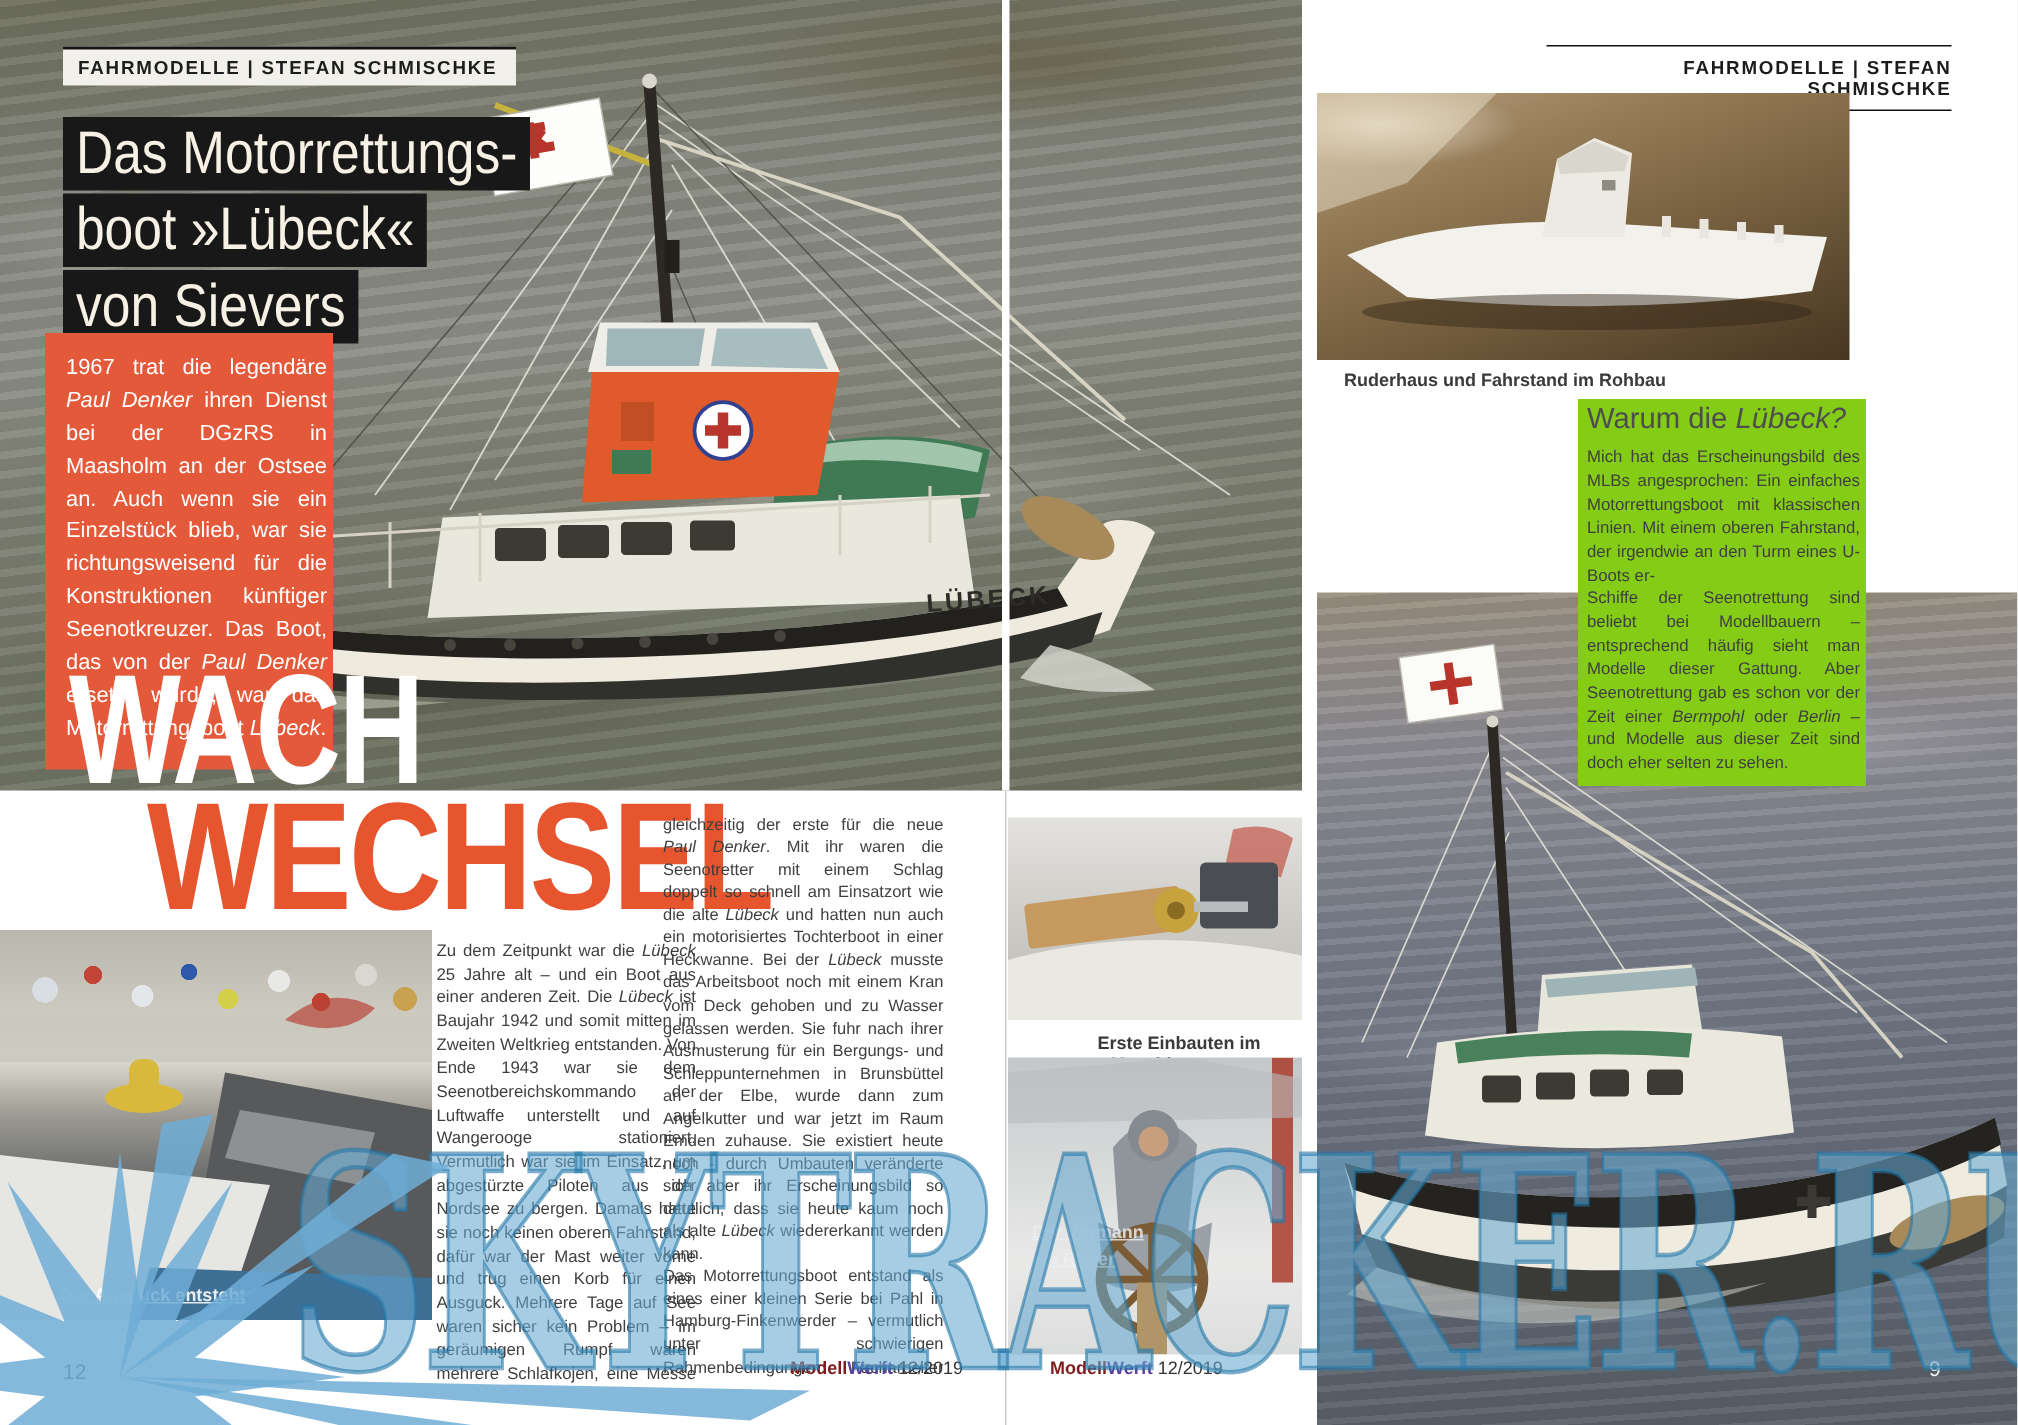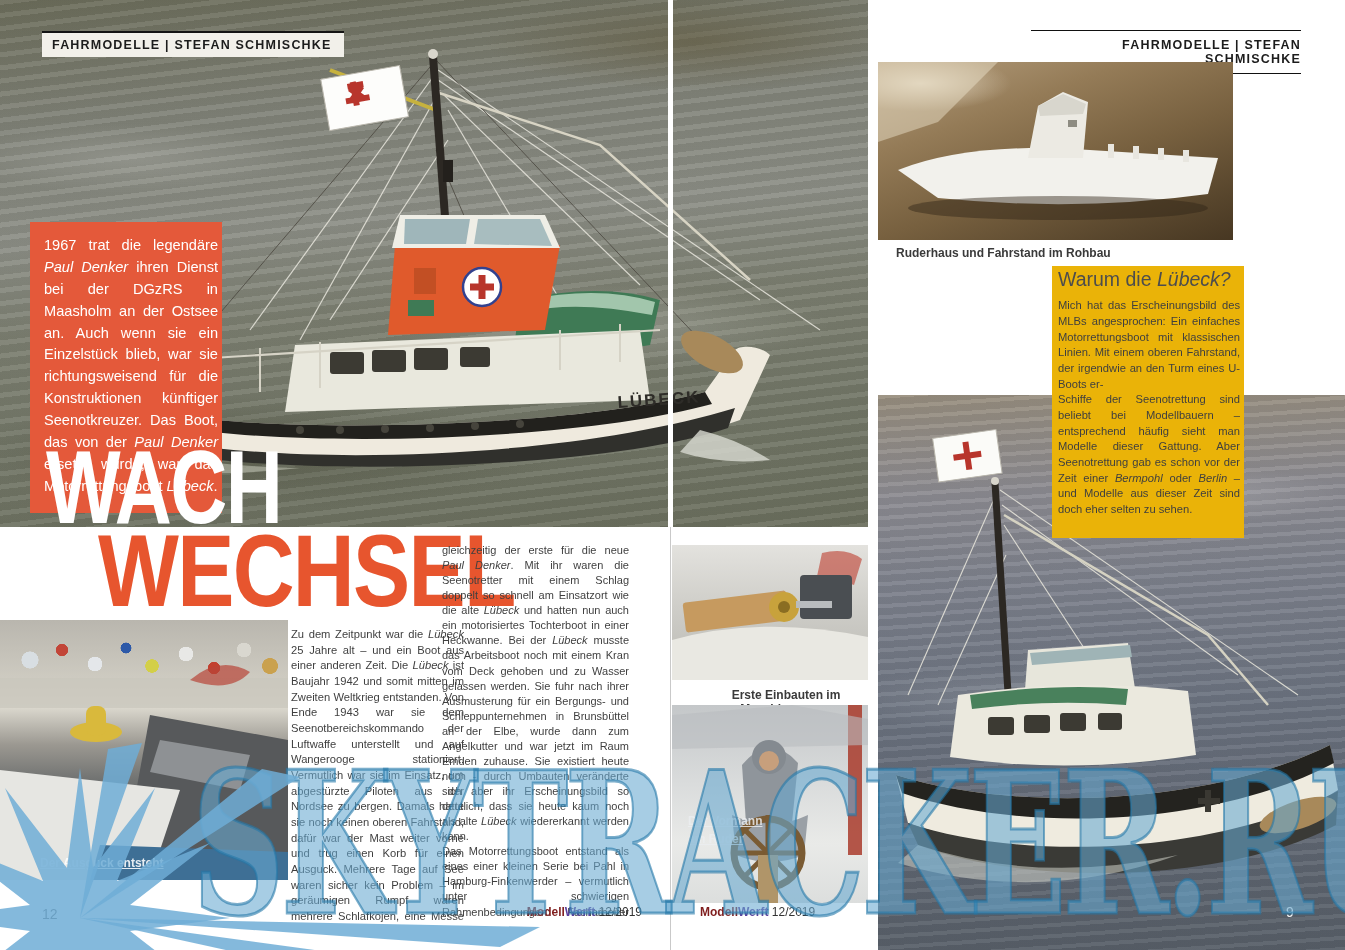--- a/index.html
+++ b/index.html
@@ -62,21 +62,21 @@
     font-size:14.6px;line-height:1.5;text-align:justify;box-sizing:border-box;}
   .hl{font-weight:bold;white-space:nowrap;transform-origin:left;letter-spacing:-2px;}
   #hl-wach{left:46px;top:446px;font-size:104px;line-height:82px;color:#ffffff;transform:scaleX(.76);}
   #hl-wechsel{left:98px;top:530px;font-size:102px;line-height:82px;color:#e7552e;transform:scaleX(.84);}
 
   .body-text{font-size:11.2px;line-height:1.4;text-align:justify;color:#3f3f3f;overflow:hidden;}
   .body-text p{margin:0;}
   #col1{left:291px;top:627px;width:173px;height:295px;}
   #col2{left:442px;top:543px;width:187px;height:376px;font-size:11px;line-height:1.37;}
   #colA{left:880px;top:274px;width:172px;height:130px;}
-  #colB{left:1052px;top:266px;width:192px;background:#eab308;padding:2px 4px 20px 6px;z-index:5;box-sizing:border-box;}
+  #colB{left:1052px;top:266px;width:192px;background:#84cc16;padding:2px 4px 6px 6px;z-index:5;box-sizing:border-box;}
   .section-heading{font-size:19.5px;font-weight:normal;color:#4d4d4d;margin:0 0 8px 0;line-height:1.15;}
 
   .caption{font-size:12px;font-weight:bold;color:#3a3a3a;padding-left:16px;}
   .caption-overlay{font-size:12px;font-weight:bold;color:rgba(255,255,255,.88);text-decoration:underline;}
   #caption-aufbau{left:40px;top:856px;z-index:3;}
   #caption-rohbau{left:880px;top:246px;}
   #caption-maschine{left:672px;top:688px;width:196px;text-align:center;}
   #caption-vormann{left:688px;top:812px;line-height:1.5;color:rgba(235,238,240,.82);z-index:3;}
 
   .footer{font-size:12px;color:#333;}
@@ -175,20 +175,25 @@
       <text x="618" y="408" font-size="17" font-weight="bold" fill="#2e2c28" transform="rotate(-4 618 408)" font-family="Liberation Sans, sans-serif" letter-spacing="2">LÜBECK</text>
 
       <path d="M700,430 q40,10 70,30 q-50,5 -90,-8 Z" fill="#d9dbd2" opacity=".8"></path>
       <path d="M120,440 q60,26 180,28 q-120,14 -200,-10 Z" fill="#b9bcae" opacity=".6"></path>
     </svg>
   </div>
   <div class="abs" id="gutter-white"></div>
 
   <div class="abs kicker-left">FAHRMODELLE | STEFAN SCHMISCHKE</div>
 
+  <div class="abs title-block">
+    <div class="title-line">Das Motorrettungs-</div>
+    <div class="title-line">boot »Lübeck«</div>
+    <div class="title-line">von Sievers</div>
+  </div>
 
   <div class="abs intro-box">1967 trat die legendäre <i>Paul Denker</i> ihren Dienst bei der DGzRS in Maasholm an der Ostsee an. Auch wenn sie ein Einzelstück blieb, war sie richtungsweisend für die Konstruktionen künftiger Seenotkreuzer. Das Boot, das von der <i>Paul Denker</i> ersetzt wurde, war das Motorrettungsboot <i>Lübeck</i>.</div>
 
   <div class="abs hl" id="hl-wach">WACH</div>
   <div class="abs hl" id="hl-wechsel">WECHSEL</div>
 
   <div class="photo" id="photo-workbench">
     <svg width="288" height="260" viewBox="0 0 288 260">
       <rect x="0" y="58" width="288" height="30" fill="#c9c6bc" opacity=".7"></rect>
       <path d="M150,95 L288,120 L288,260 L120,260 Z" fill="#57595b"></path>

